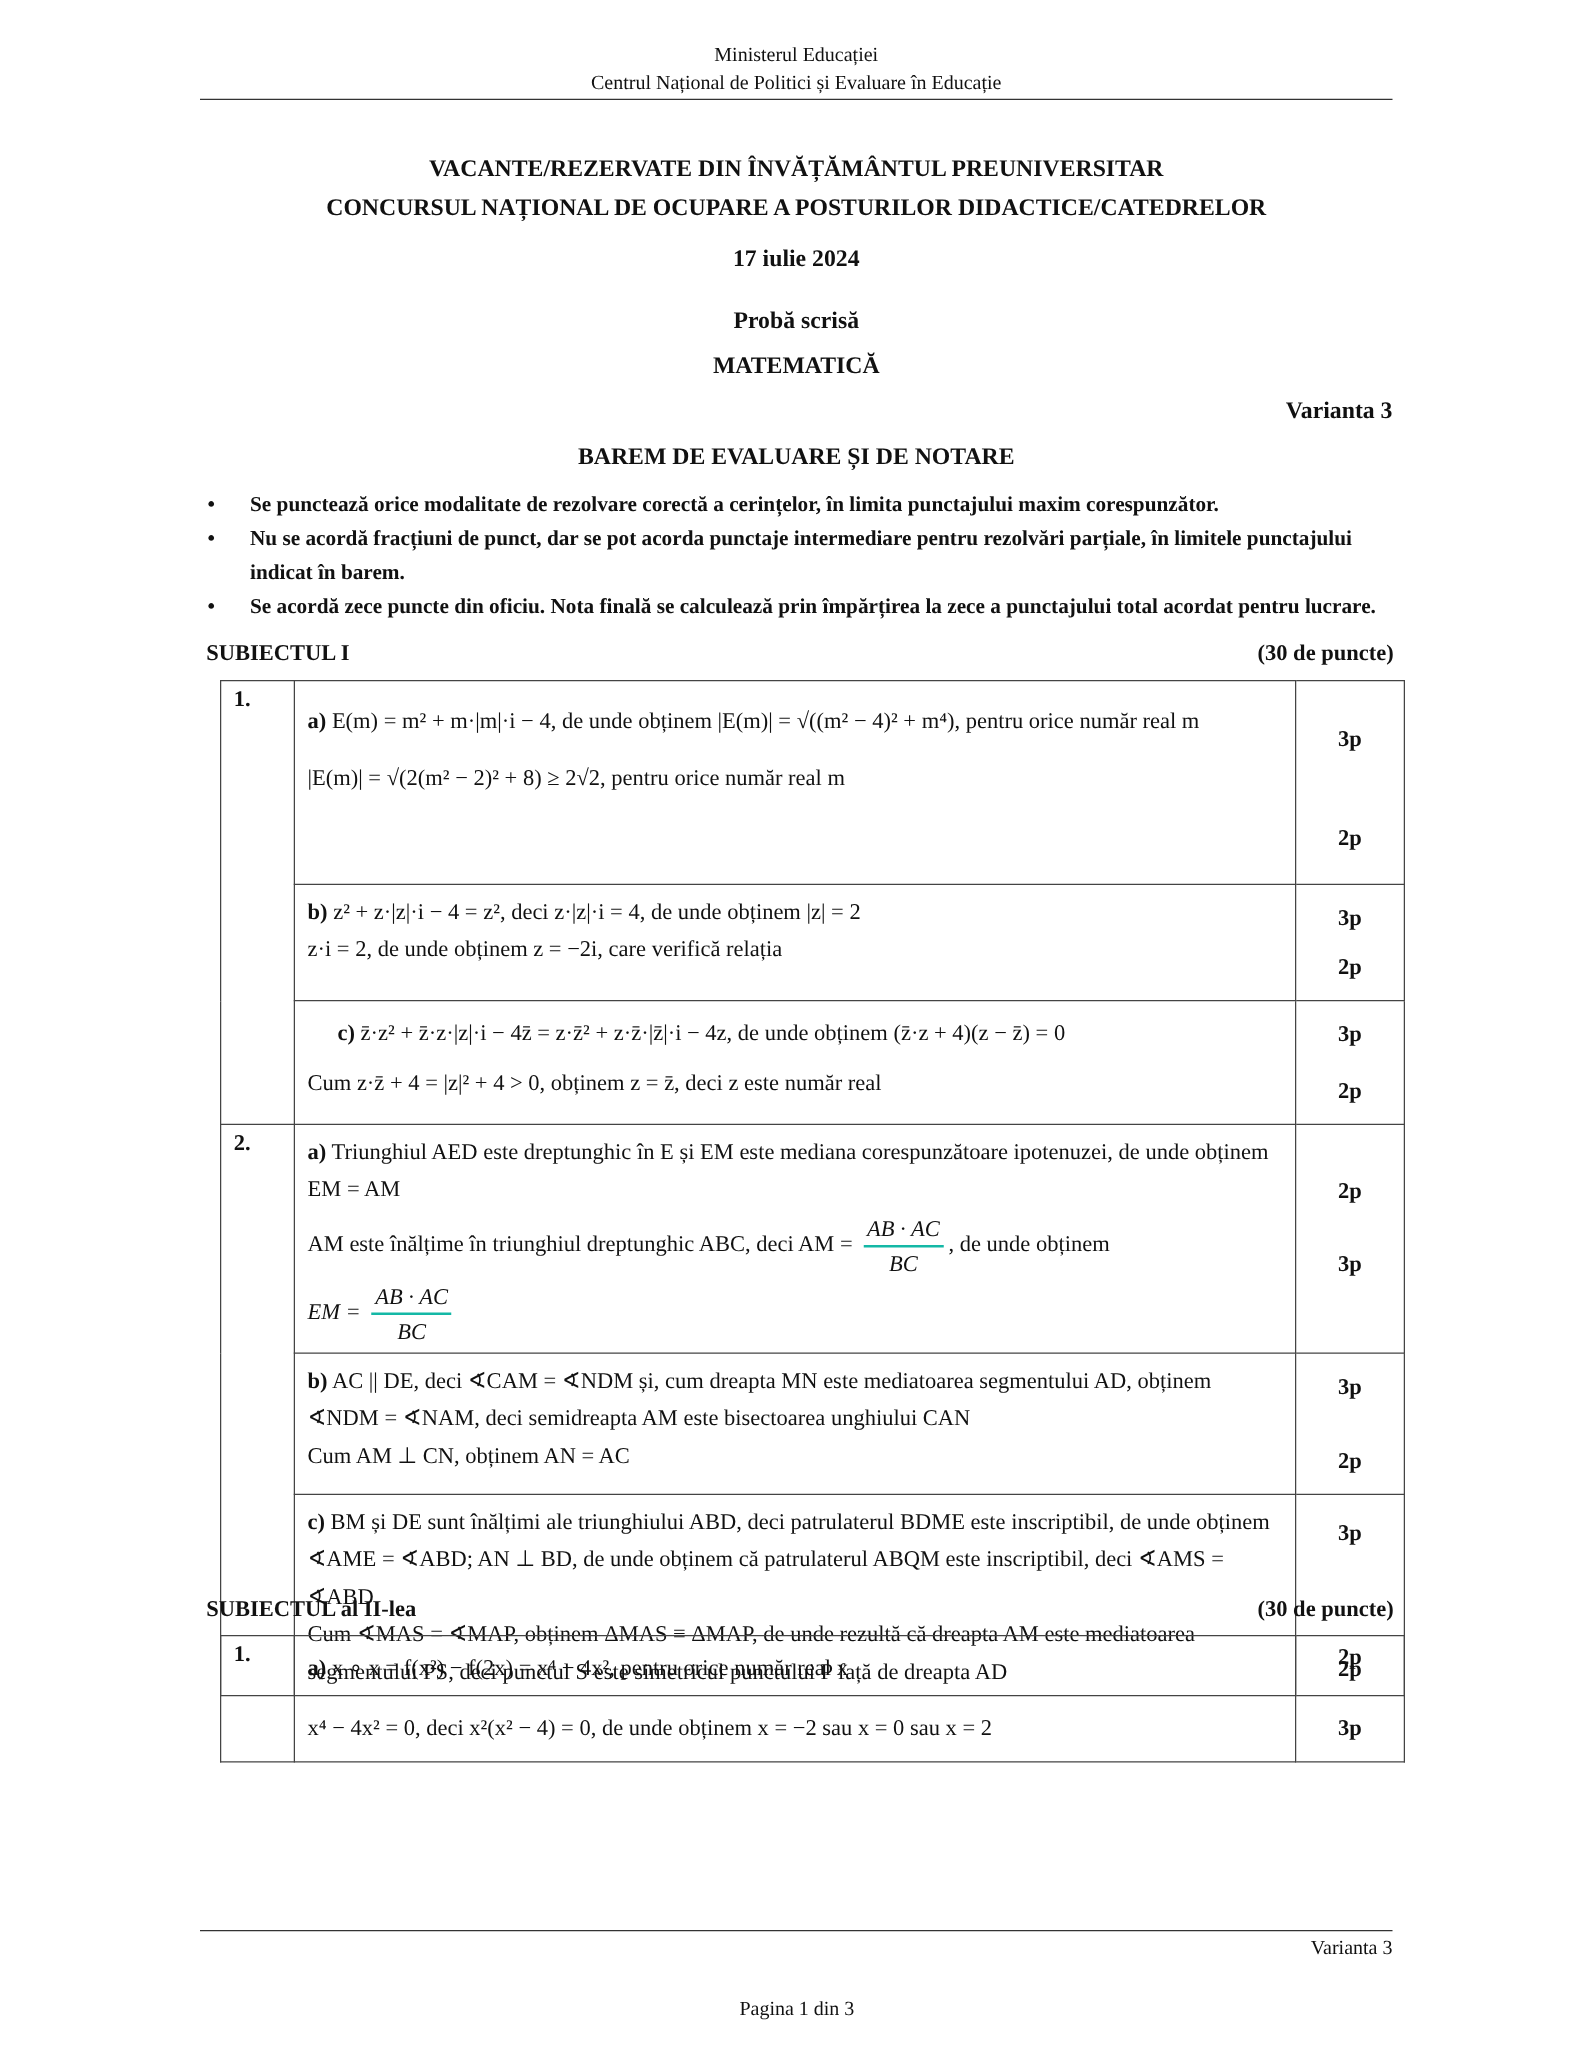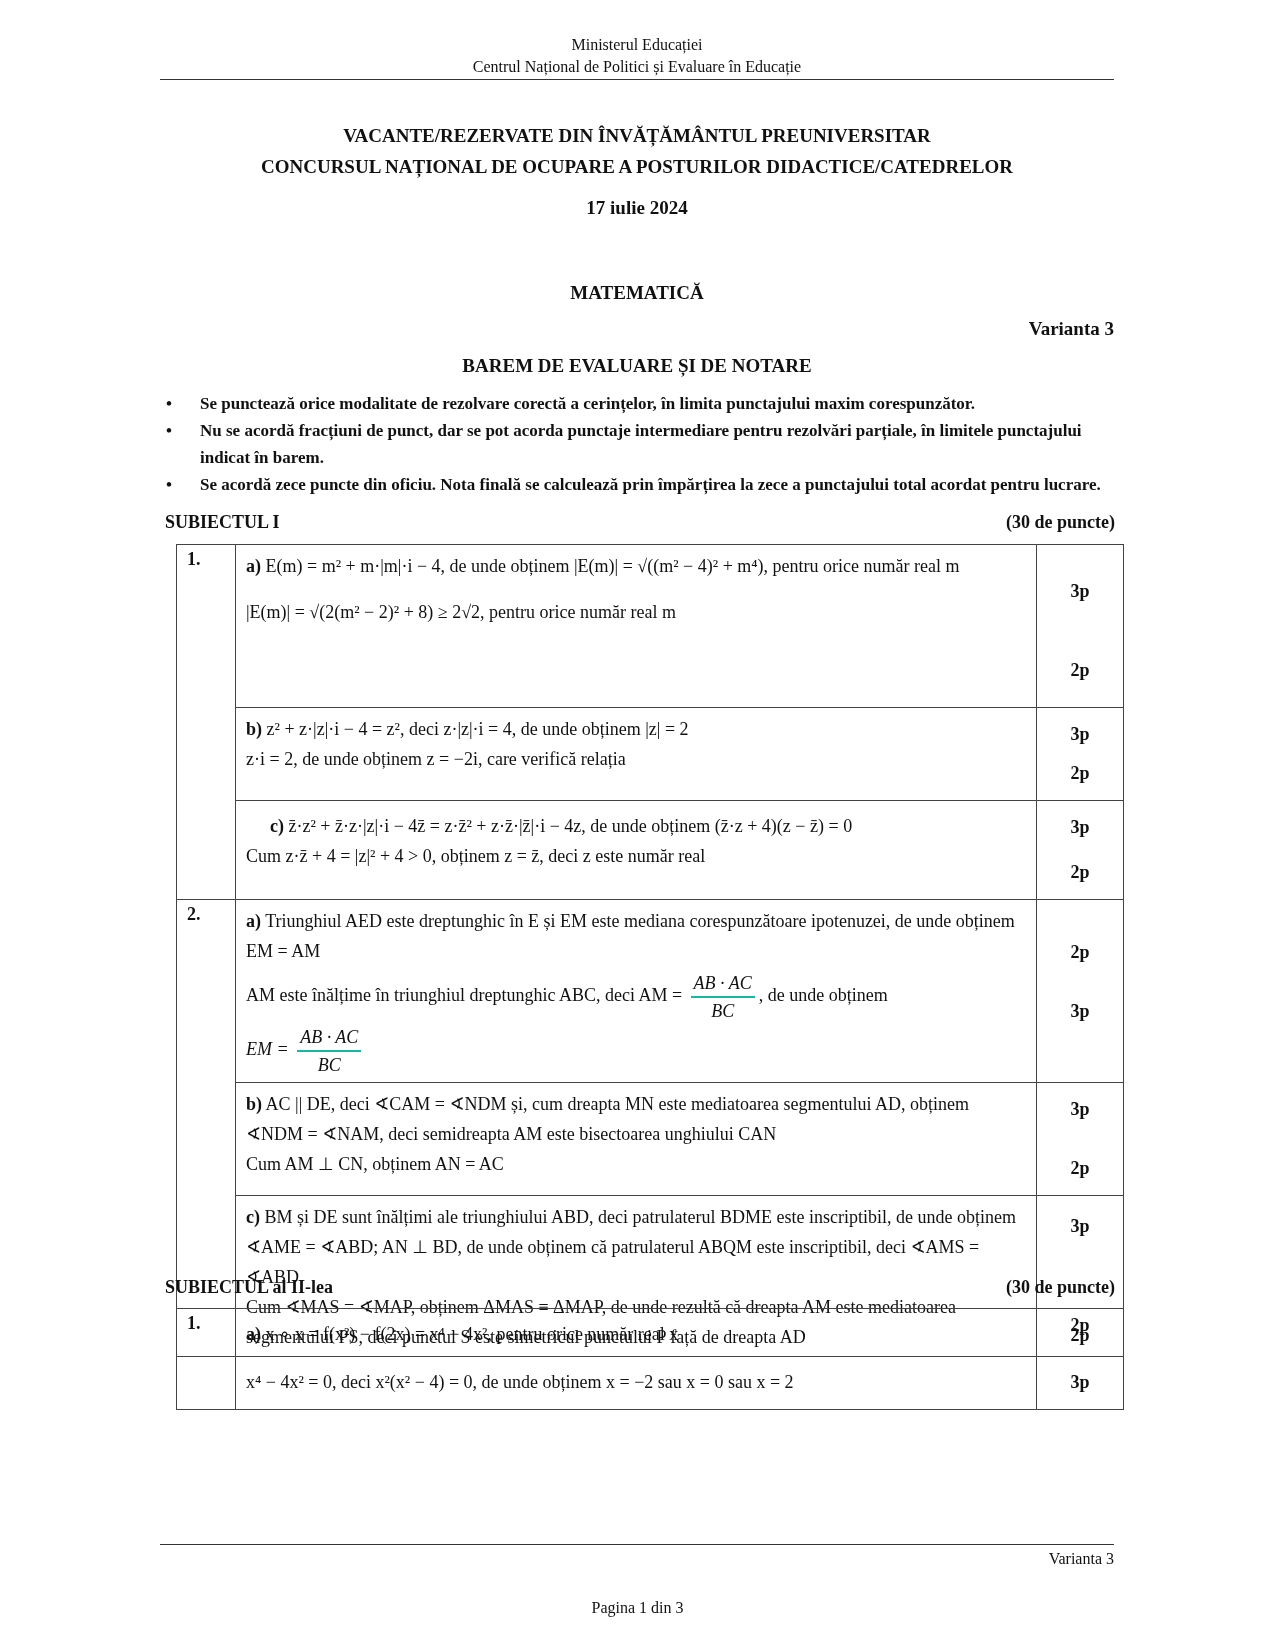--- a/index.html
+++ b/index.html
@@ -44,20 +44,21 @@
     <div>Ministerul Educației</div>
     <div>Centrul Național de Politici și Evaluare în Educație</div>
   </div>
   <div class="hdr-rule"></div>
 
   <div class="center title">
     <div>VACANTE/REZERVATE DIN ÎNVĂȚĂMÂNTUL PREUNIVERSITAR</div>
     <div>CONCURSUL NAȚIONAL DE OCUPARE A POSTURILOR DIDACTICE/CATEDRELOR</div>
   </div>
   <div class="center date">17 iulie 2024</div>
+  <div class="center proba">Probă scrisă</div>
   <div class="center mat">MATEMATICĂ</div>
   <div class="varianta">Varianta 3</div>
   <div class="center barem">BAREM DE EVALUARE ȘI DE NOTARE</div>
 
   <ul class="rules">
     <li><span class="bul">•</span><span>Se punctează orice modalitate de rezolvare corectă a cerințelor, în limita punctajului maxim corespunzător.</span></li>
     <li><span class="bul">•</span><span>Nu se acordă fracțiuni de punct, dar se pot acorda punctaje intermediare pentru rezolvări parțiale, în limitele punctajului indicat în barem.</span></li>
     <li><span class="bul">•</span><span>Se acordă zece puncte din oficiu. Nota finală se calculează prin împărțirea la zece a punctajului total acordat pentru lucrare.</span></li>
   </ul>
 
@@ -65,21 +66,21 @@
     <span>SUBIECTUL I</span>
     <span class="pts">(30 de puncte)</span>
   </div>
 
   <table class="barem" style="top:544px;">
 
     <tbody>
         <tr>
       <td class="num" rowspan="3">1.</td>
       <td class="body" style="height:140px;">
-        <span class="ln" style=""><span class="lbl">a)</span> <span>E(m) = m² + m·|m|·i − 4, de unde obținem |E(m)| = √((m² − 4)² + m⁴), pentru orice număr real m</span></span>
+        <span class="ln" style="margin-top:10px;"><span class="lbl">a)</span> <span>E(m) = m² + m·|m|·i − 4, de unde obținem |E(m)| = √((m² − 4)² + m⁴), pentru orice număr real m</span></span>
         <span class="ln" style="margin-top:16px;"><span>|E(m)| = √(2(m² − 2)² + 8) ≥ 2√2, pentru orice număr real m</span></span>
       </td>
       <td class="pts">
         <div style="display:flex;flex-direction:column;justify-content:space-between;height:130px;padding:20px 0 10px 0;box-sizing:border-box;">
           <span>3p</span>
           <span>2p</span>
         </div>
       </td>
     </tr>
 
@@ -92,21 +93,21 @@
         <div style="display:flex;flex-direction:column;justify-content:space-between;height:60px;">
           <span>3p</span>
           <span>2p</span>
         </div>
       </td>
     </tr>
 
     <tr>
       <td class="body" style="height:76px;">
         <span class="ln" style="margin-top:4px;margin-left:24px;"><span class="lbl">c)</span> <span>z̄·z² + z̄·z·|z|·i − 4z̄ = z·z̄² + z·z̄·|z̄|·i − 4z, de unde obținem (z̄·z + 4)(z − z̄) = 0</span></span>
-        <span class="ln" style=""><span>Cum z·z̄ + 4 = |z|² + 4 &gt; 0, obținem z = z̄, deci z este număr real</span></span>
+        <span class="ln" style="margin-top:10px;"><span>Cum z·z̄ + 4 = |z|² + 4 &gt; 0, obținem z = z̄, deci z este număr real</span></span>
       </td>
       <td class="pts">
         <div style="display:flex;flex-direction:column;justify-content:space-between;height:66px;">
           <span>3p</span>
           <span>2p</span>
         </div>
       </td>
     </tr>
 
     <tr>

